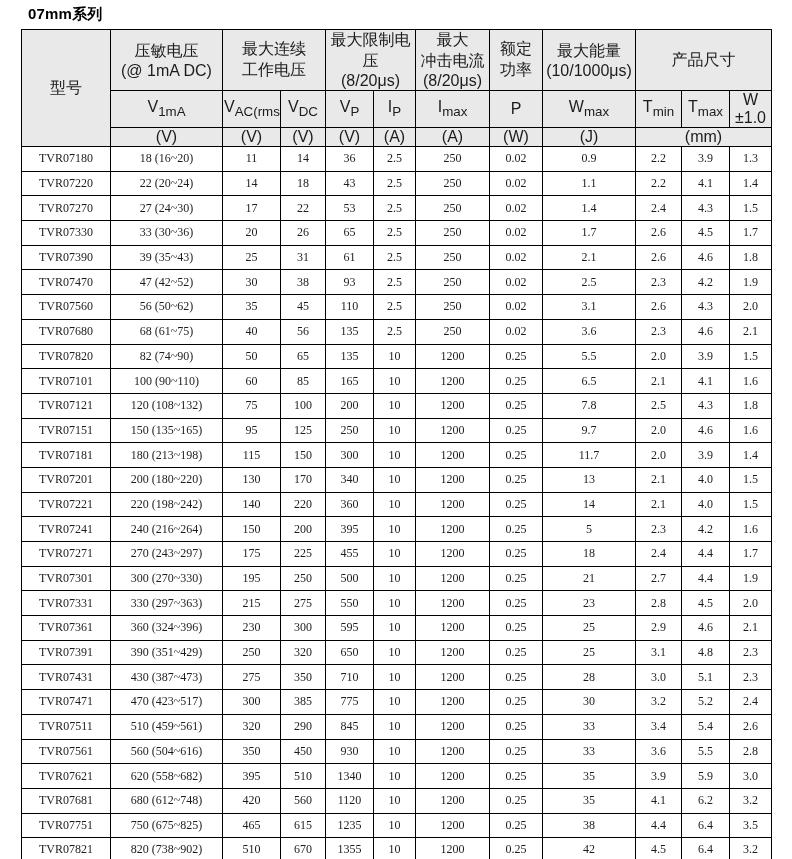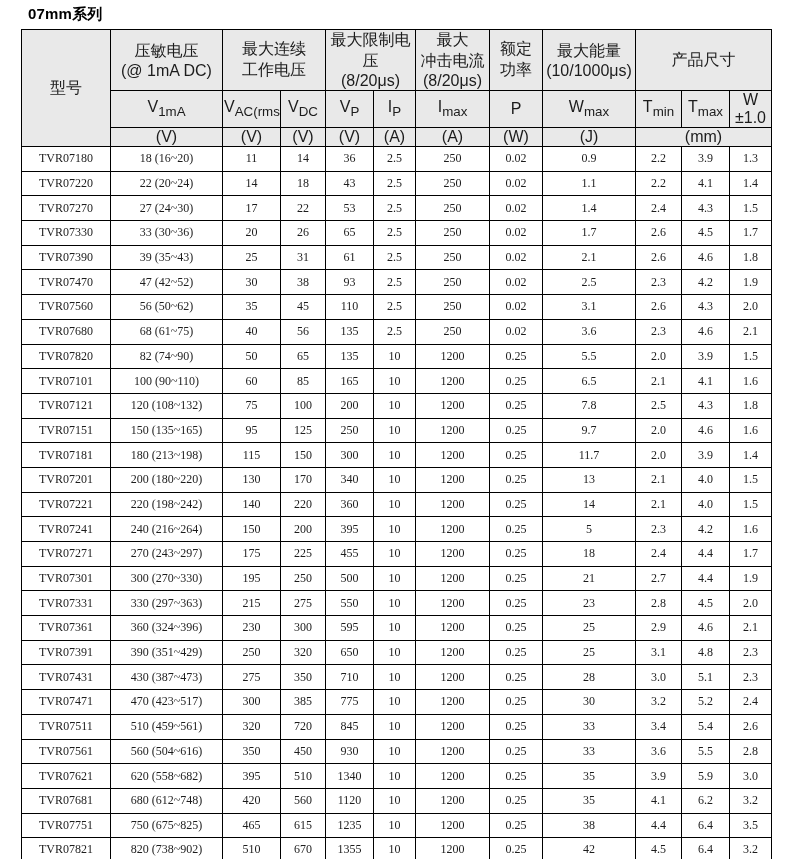--- a/index.html
+++ b/index.html
@@ -402,21 +402,21 @@
         <td>0.25</td>
         <td>30</td>
         <td>3.2</td>
         <td>5.2</td>
         <td>2.4</td>
       </tr>
       <tr>
         <td>TVR07511</td>
         <td>510 (459~561)</td>
         <td>320</td>
-        <td>720</td>
+        <td>290</td>
         <td>845</td>
         <td>10</td>
         <td>1200</td>
         <td>0.25</td>
         <td>33</td>
         <td>3.4</td>
         <td>5.4</td>
         <td>2.6</td>
       </tr>
       <tr>

